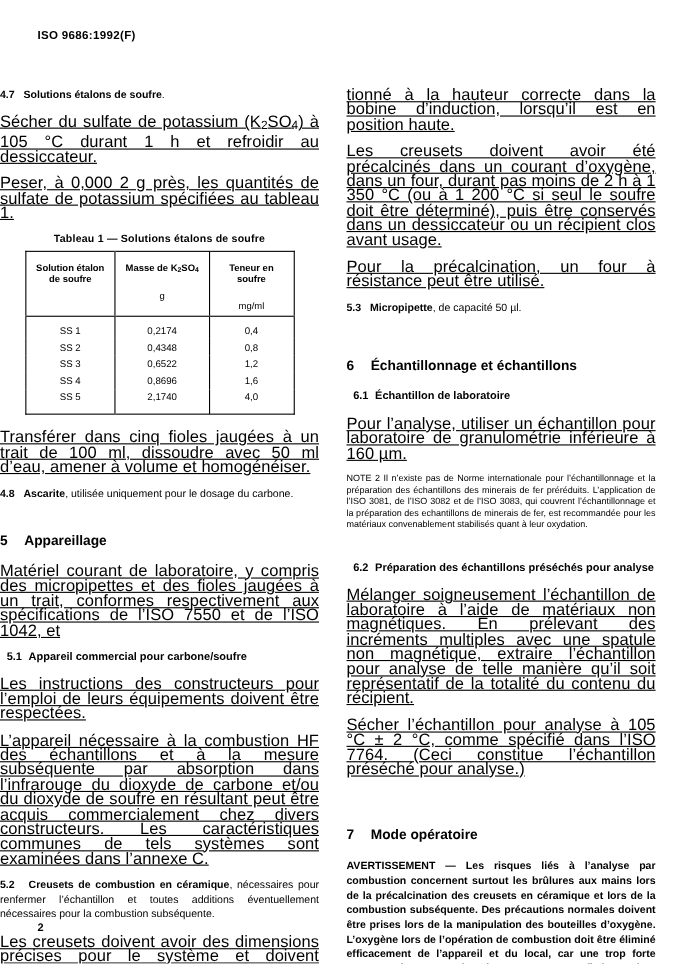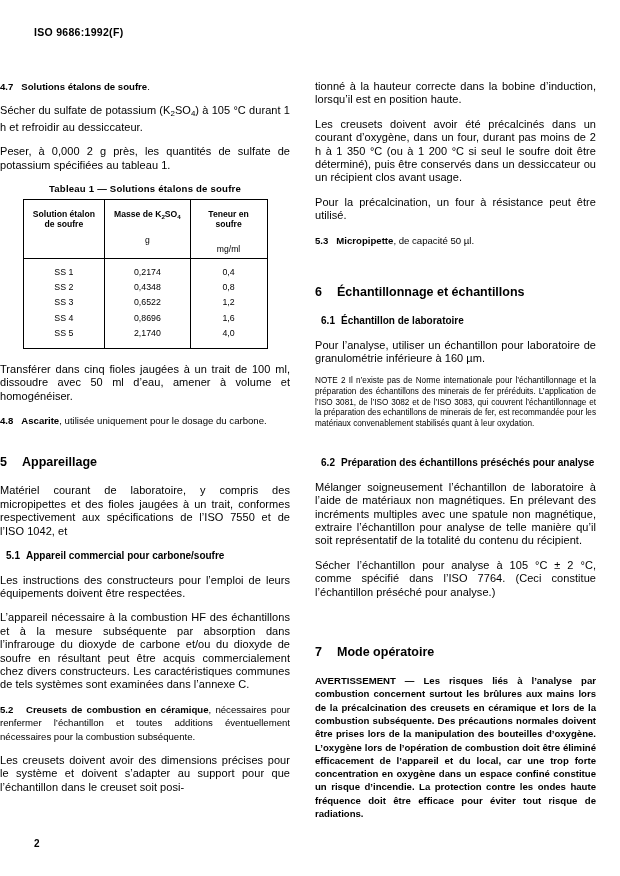--- a/index.html
+++ b/index.html
@@ -50,25 +50,26 @@
     padding-right: 20px;
   }
   .col-right {
     width: 310px;
     padding-left: 5px;
     padding-right: 24px;
   }
 
   
   p.body {
-    font-size: 11px;
+    font-size: 15px;
     line-height: 13.4px;
     text-align: justify;
     margin: 0 0 11px 0;
     letter-spacing: 0.05px;
+    text-decoration: underline;
   }
 
   .clause-sub {
     font-size: 9.6px;
     line-height: 13.4px;
     text-align: justify;
     margin: 0 0 11px 0;
   }
   .clause-sub .num {
     font-weight: bold;

